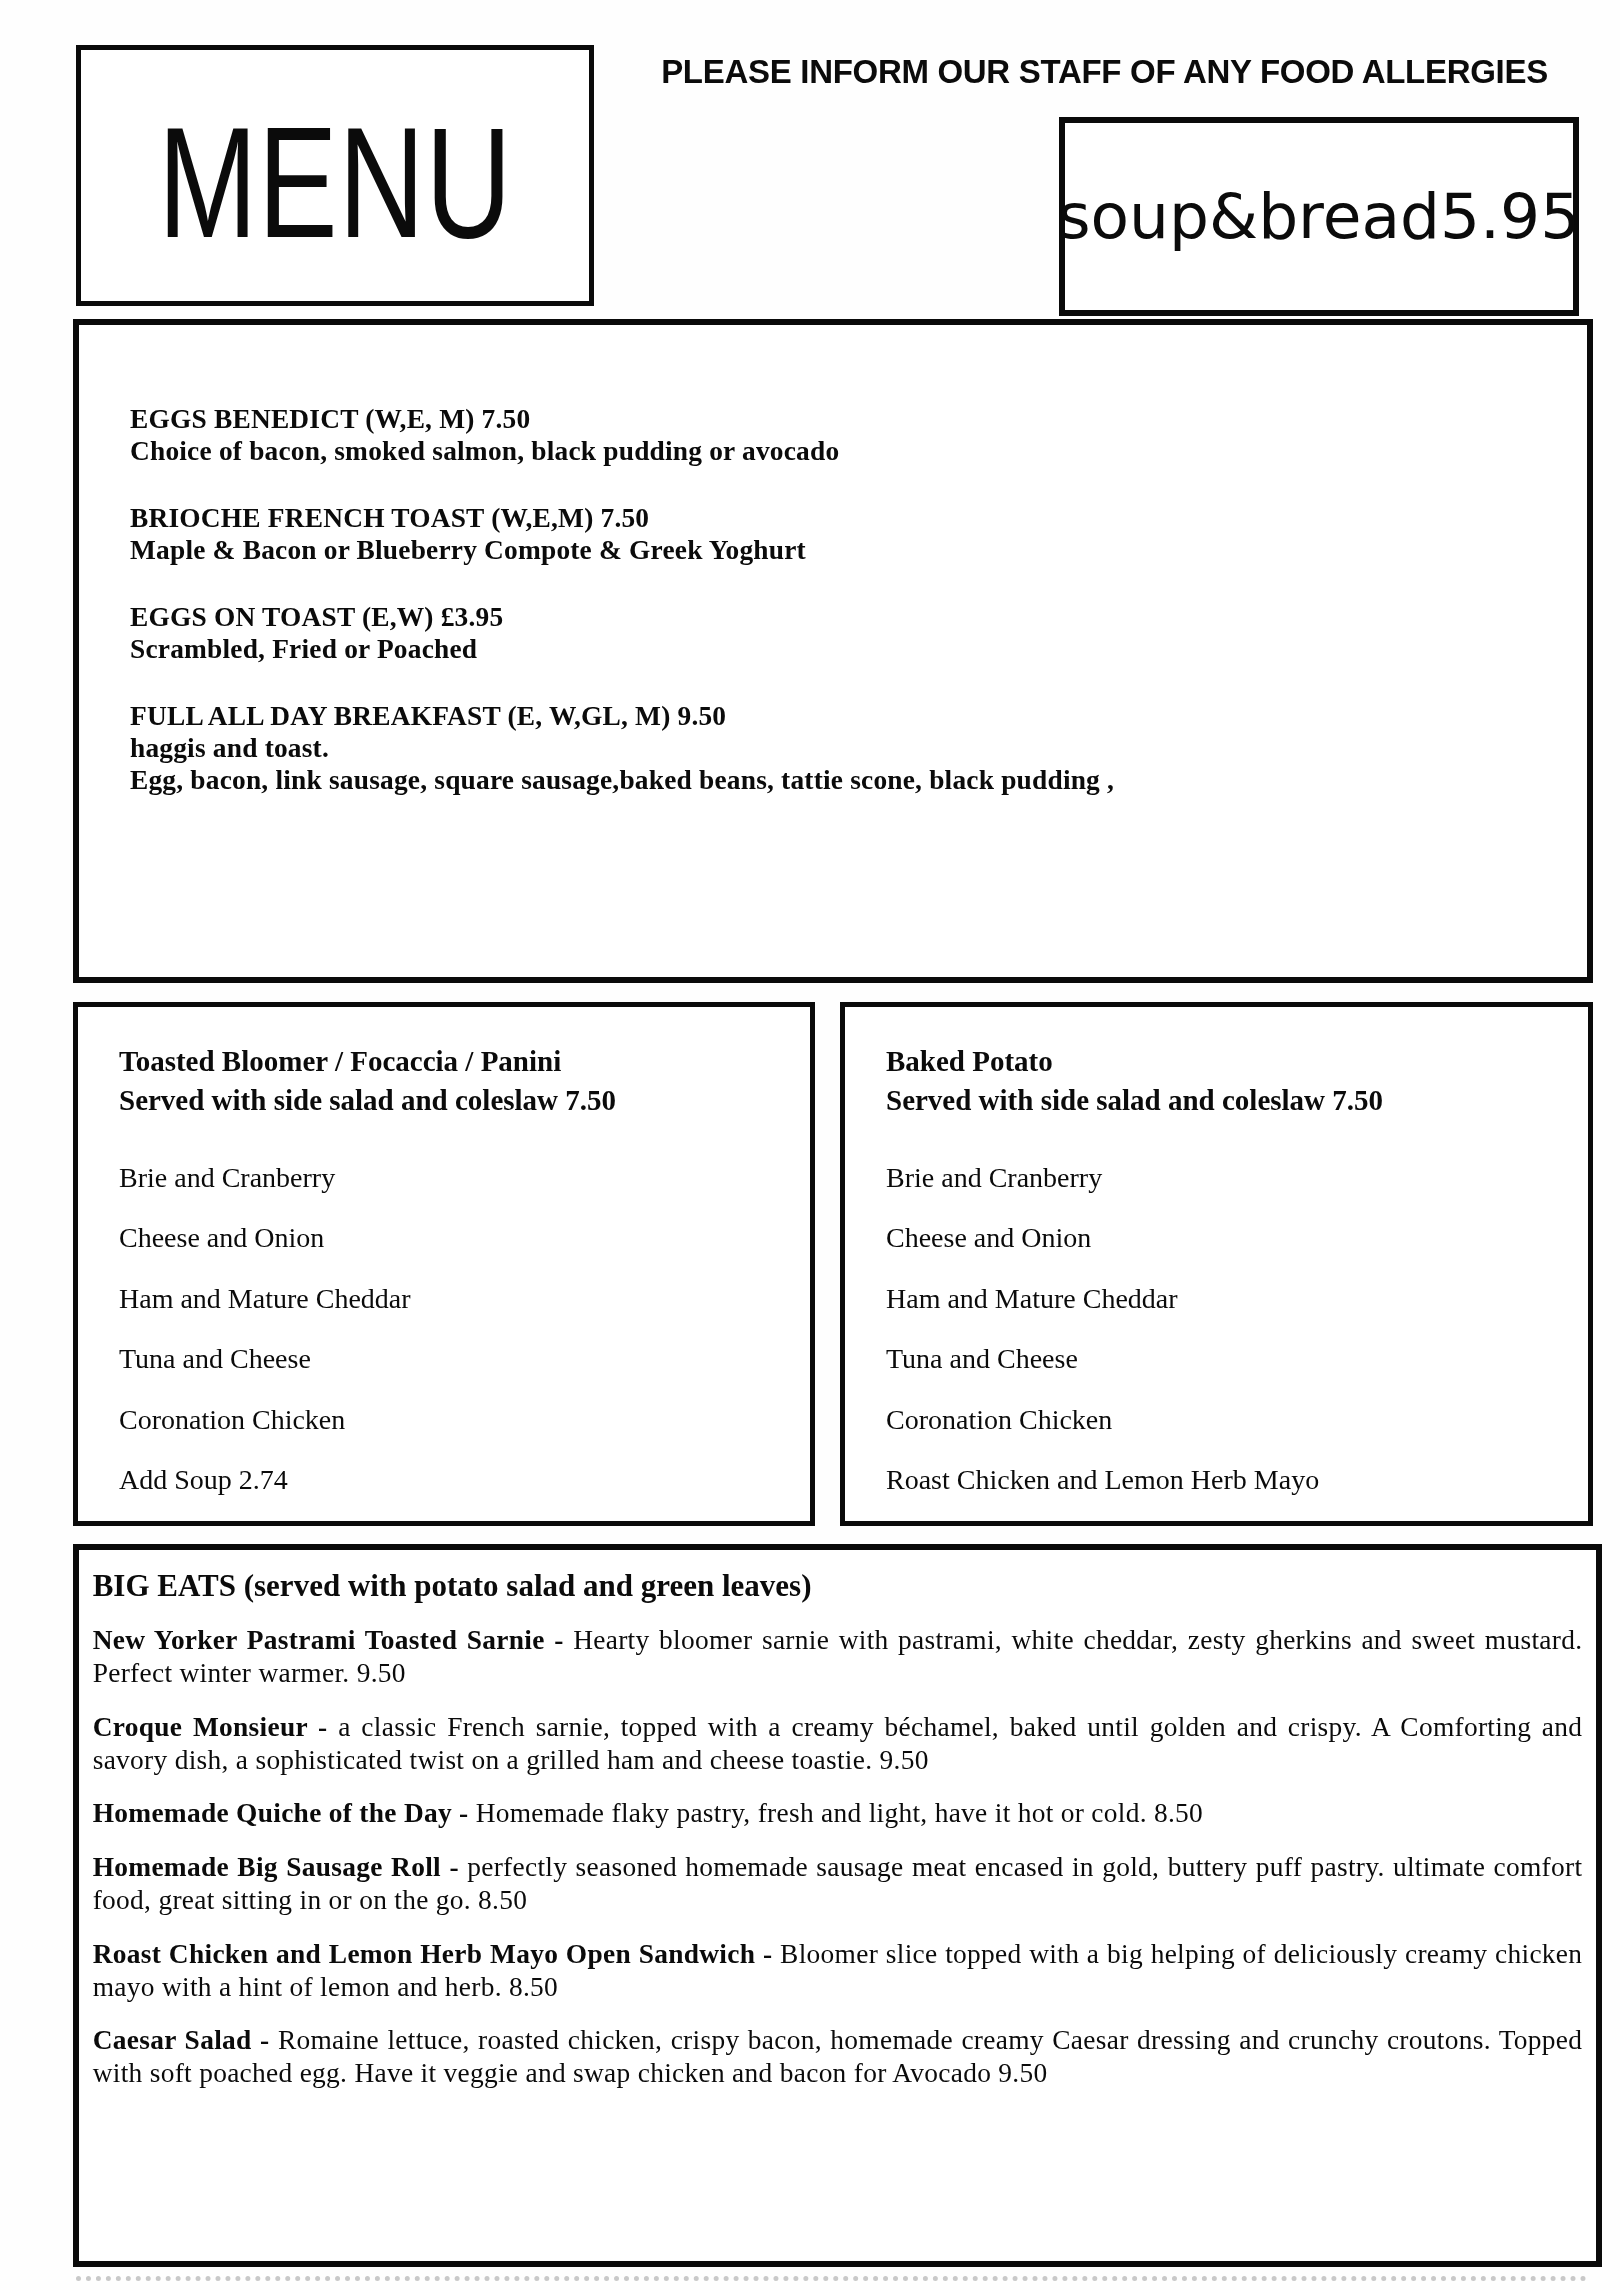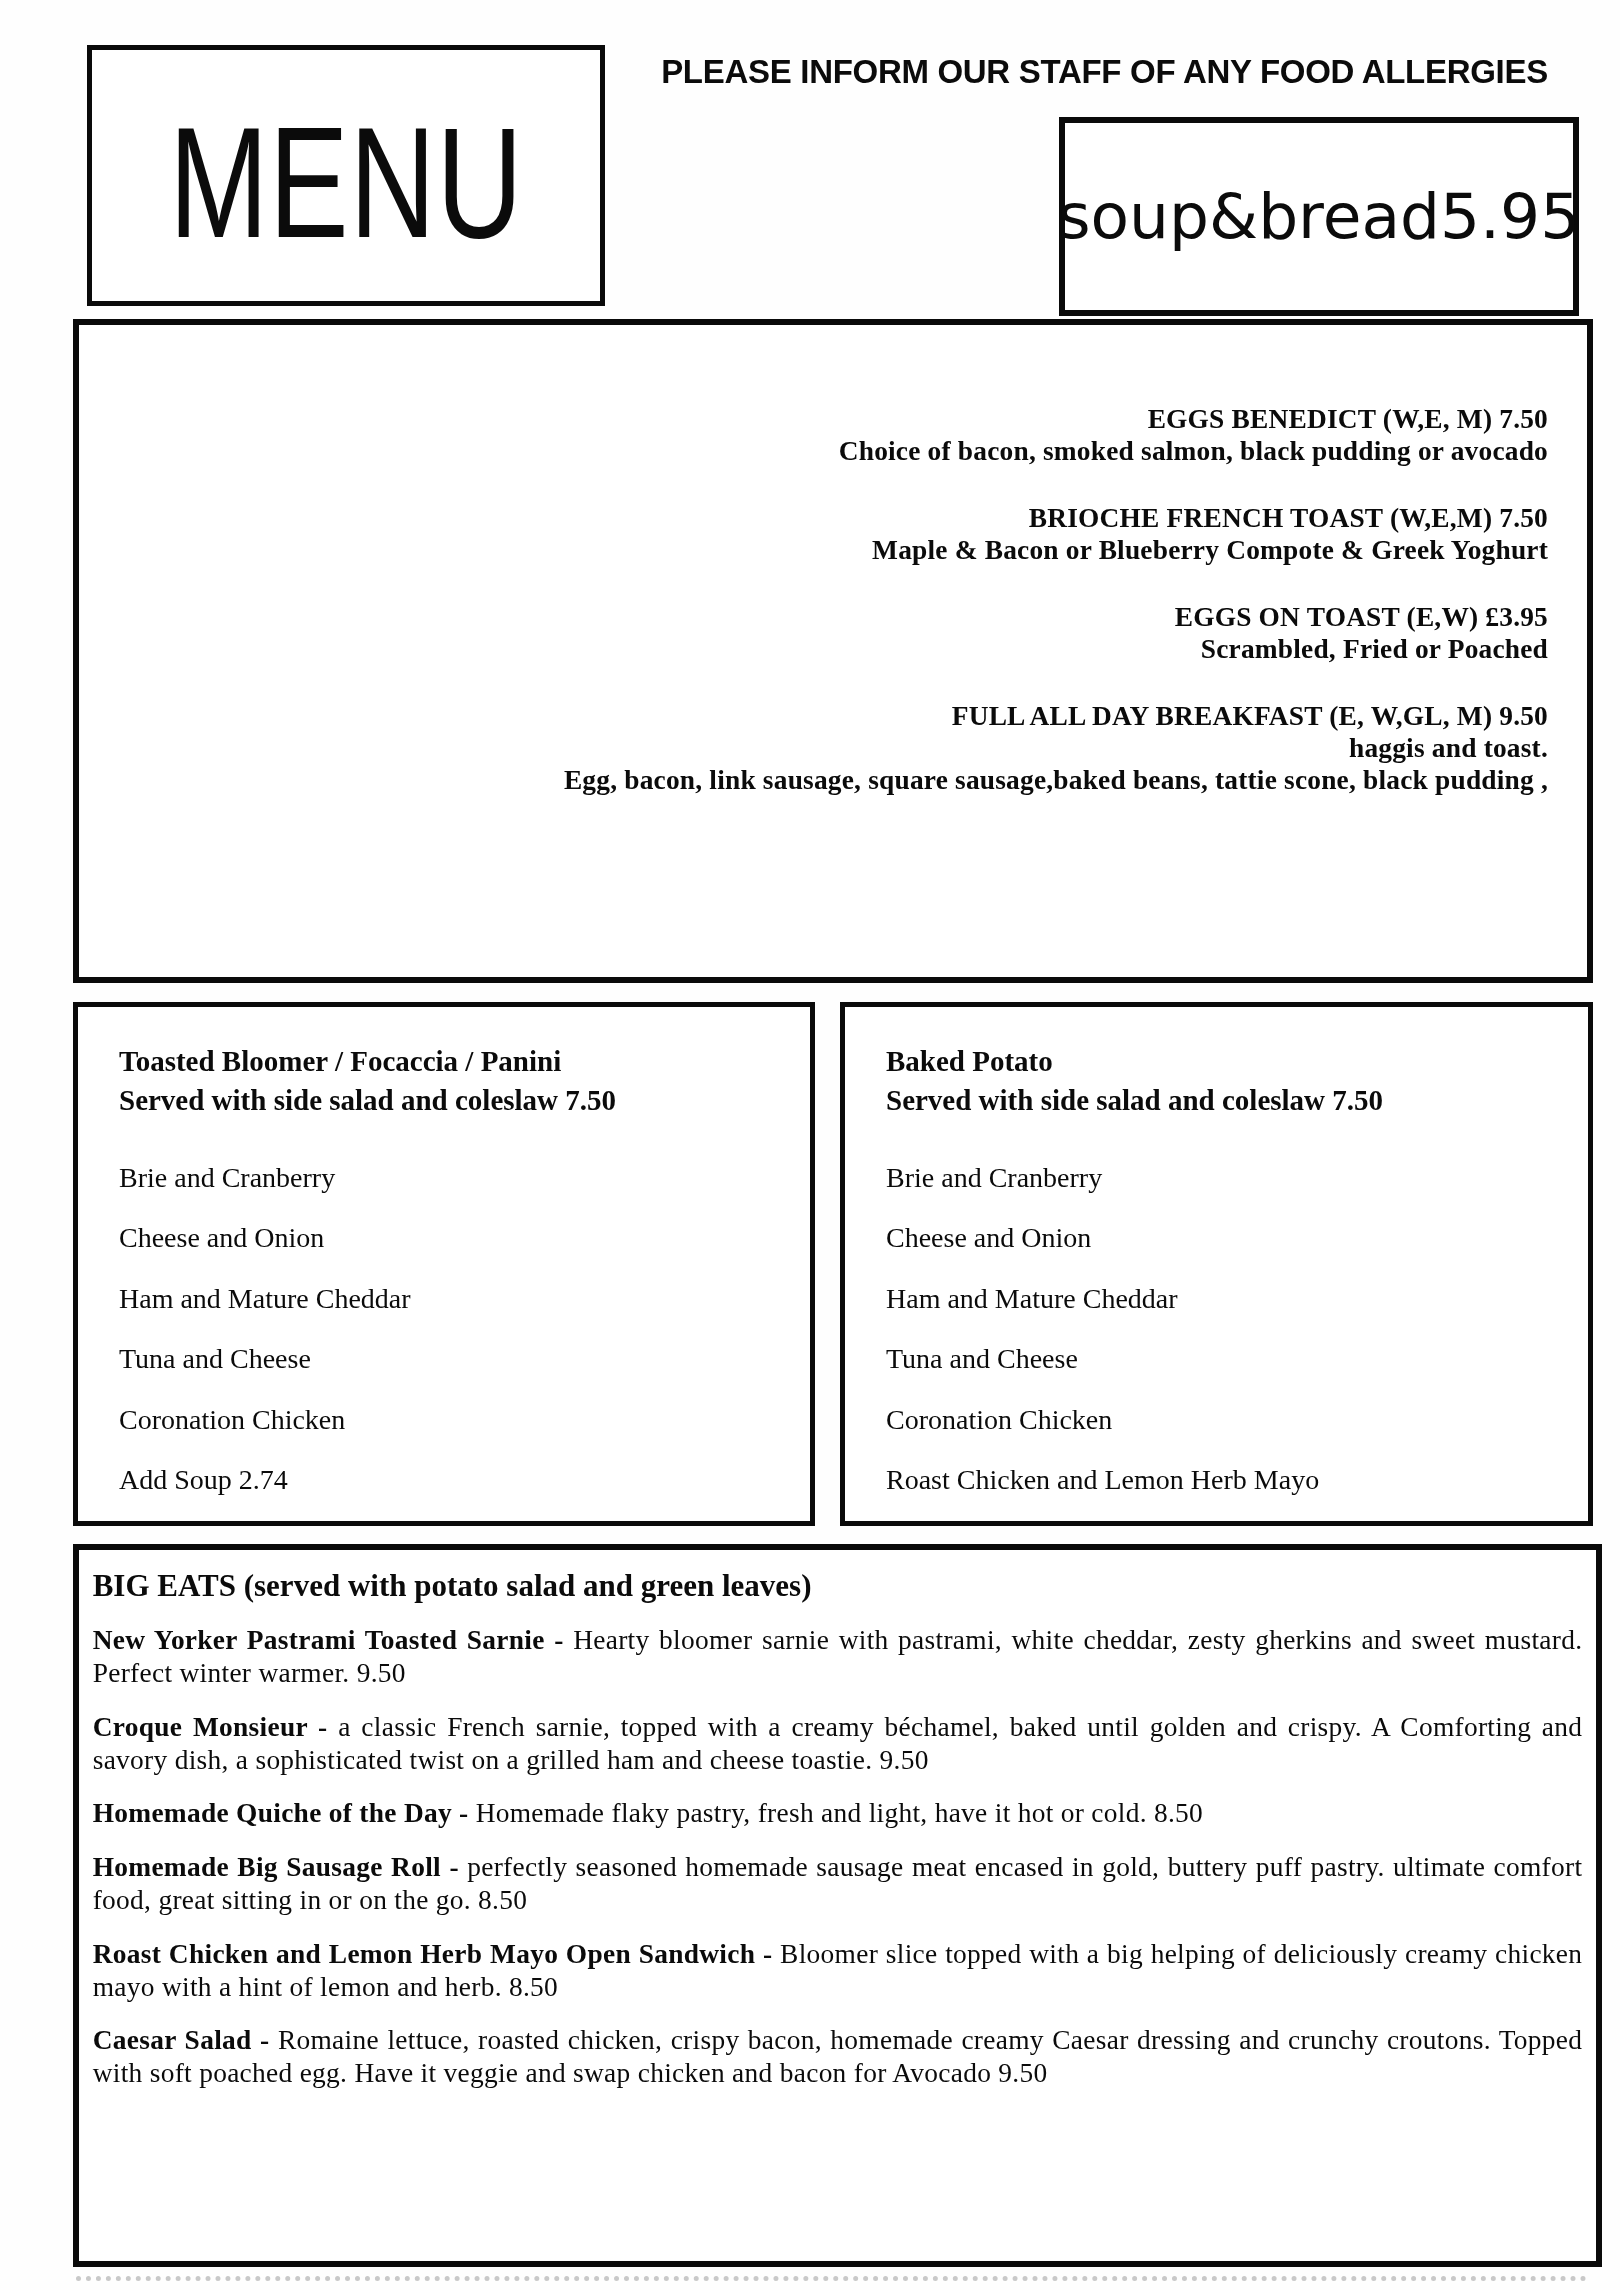--- a/index.html
+++ b/index.html
@@ -10,21 +10,21 @@
     height: 2291px;
     background: #fefefe;
     color: #0b0b0b;
     overflow: hidden;
     font-family: "Liberation Serif", "DejaVu Serif", serif;
   }
   .abs { position: absolute; }
 
   
   .menu-box {
-    left: 87px; top: 45px; width: 518px; height: 261px;
+    left: 76px; top: 45px; width: 518px; height: 261px;
     border: 5.9px solid #0a0a0a;
     display: flex; align-items: center; justify-content: center;
     background: #fff;
   }
   .menu-title {
     font-family: "Liberation Sans", sans-serif;
     font-size: 157px; font-weight: 400; letter-spacing: 1px;
     transform: scaleX(0.76); transform-origin: center;
     line-height: 1; padding-top: 13.7px;
   }
@@ -44,21 +44,20 @@
   }
 
   
   .box { border: 5.9px solid #0a0a0a; background: #fff; }
 
   
   .breakfast {
     left: 73px; top: 319px; width: 1520px; height: 664px;
     border-width: 6.9px;
     padding: 78px 39px 0 51px;
-    text-align: right;
   }
   .bk-item { margin-bottom: 35px; }
   .bk-title, .bk-desc {
     font-weight: bold; font-size: 27.4px; line-height: 32px;
     letter-spacing: 0.2px;
   }
 
   
   .bloomer  { left: 73px;  top: 1002px; width: 742px; height: 524px; padding: 35px 19.6px 0 41px; }
   .potato   { left: 840px; top: 1002px; width: 753px; height: 524px; padding: 35px 19.6px 0 41px; }

